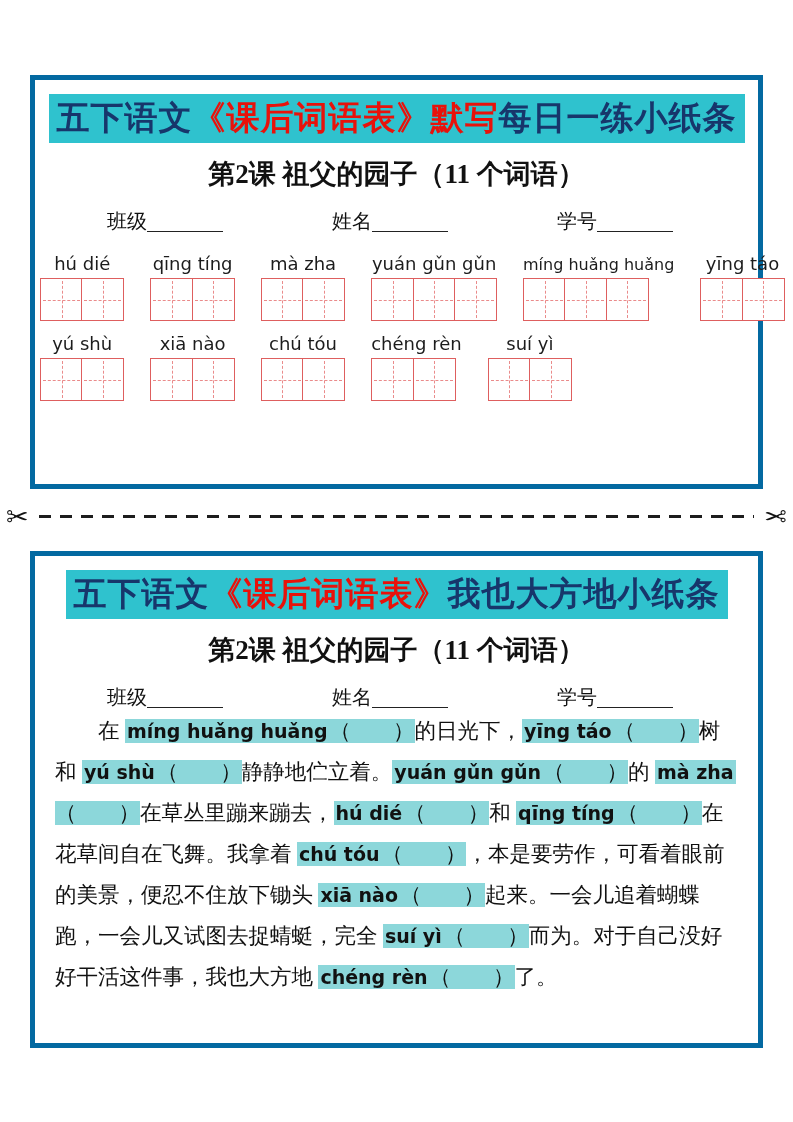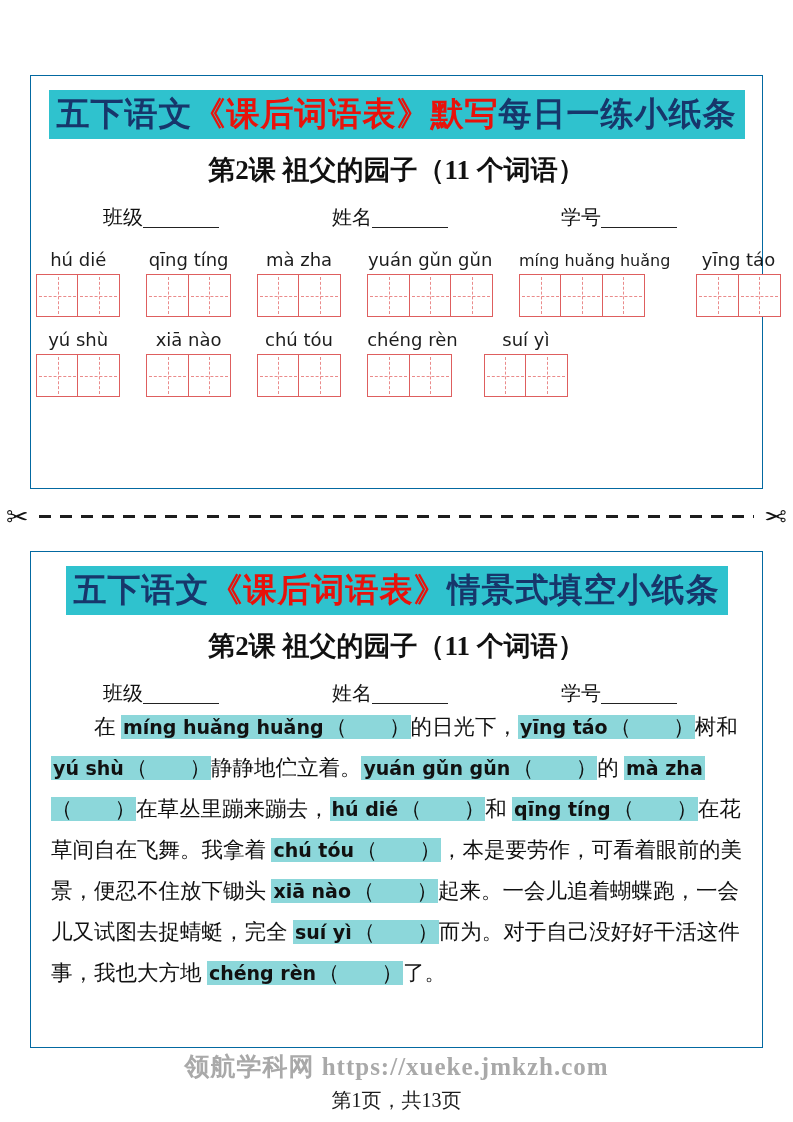--- a/index.html
+++ b/index.html
@@ -1,20 +1,20 @@
 <!DOCTYPE html>
 <html><head>
 <meta charset="utf-8">
 <style>
   * { margin:0; padding:0; box-sizing:border-box; }
   html,body { width:793px; height:1122px; background:#ffffff; }
   body { font-family:"Liberation Serif", serif; position:relative; color:#111; }
   .page { position:absolute; inset:0; }
 
-  .slip { position:absolute; left:30px; width:733px; border:1px solid #0369a1; background:#fff; }
+  .slip { position:absolute; left:30px; width:733px; border:5px solid #0369a1; background:#fff; }
   .slip.dictation { top:75px; height:414px; }
   .slip.cloze { top:551px; height:497px; }
 
   .title-wrap { text-align:center; margin-top:14px; }
   .title { display:inline-block; background:#2fc2ce; padding:2px 8px; font-size:33px; font-weight:bold; letter-spacing:1px; white-space:nowrap; }
   .title .navy { color:#17366b; }
   .title .red  { color:#e8120b; }
 
   .lesson { text-align:center; font-size:27px; font-weight:bold; margin-top:13px; }
 
@@ -149,29 +149,25 @@
   </section>
 
   <div class="cutline">
     <span class="scissor left">✂</span>
     <span class="dashes"></span>
     <span class="scissor right">✂</span>
   </div>
 
   <section class="slip cloze">
     <div class="title-wrap">
-      <span class="title" id="title2"><span class="navy">五下语文</span><span class="red">《课后词语表》</span><span class="navy">情景式填空</span><span class="navy">小纸条</span></span>
+      <span class="title" id="title2"><span class="navy">五下语文</span><span class="red">《课后词语表》</span><span class="navy">我也大方地</span><span class="navy">小纸条</span></span>
     </div>
     <div class="lesson">第2课 祖父的园子（11 个词语）</div>
     <div class="fields" id="fields2">
         <span class="field"><span class="field-label">班级</span><span class="blankline"></span></span>
         <span class="field"><span class="field-label">姓名</span><span class="blankline"></span></span>
         <span class="field"><span class="field-label">学号</span><span class="blankline"></span></span>
       </div>
     <p class="passage" id="passage"><span class="ptext">在 </span><span class="pinyin-seg">míng huǎng huǎng</span><span class="blank-seg"><span class="paren">（</span><span class="blank-inner"></span><span class="paren">）</span></span><span class="ptext">的日光下，</span><span class="pinyin-seg">yīng táo</span><span class="blank-seg"><span class="paren">（</span><span class="blank-inner"></span><span class="paren">）</span></span><span class="ptext">树和 </span><span class="pinyin-seg">yú  shù</span><span class="blank-seg"><span class="paren">（</span><span class="blank-inner"></span><span class="paren">）</span></span><span class="ptext">静静地伫立着。</span><span class="pinyin-seg">yuán gǔn gǔn</span><span class="blank-seg"><span class="paren">（</span><span class="blank-inner"></span><span class="paren">）</span></span><span class="ptext">的 </span><span class="pinyin-seg">mà zha</span><span class="blank-seg"><span class="paren">（</span><span class="blank-inner"></span><span class="paren">）</span></span><span class="ptext">在草丛里蹦来蹦去，</span><span class="pinyin-seg">hú  dié</span><span class="blank-seg"><span class="paren">（</span><span class="blank-inner"></span><span class="paren">）</span></span><span class="ptext">和 </span><span class="pinyin-seg">qīng tíng</span><span class="blank-seg"><span class="paren">（</span><span class="blank-inner"></span><span class="paren">）</span></span><span class="ptext">在花草间自在飞舞。我拿着 </span><span class="pinyin-seg">chú tóu</span><span class="blank-seg"><span class="paren">（</span><span class="blank-inner"></span><span class="paren">）</span></span><span class="ptext">，本是要劳作，可看着眼前的美景，便忍不住放下锄头 </span><span class="pinyin-seg">xiā nào</span><span class="blank-seg"><span class="paren">（</span><span class="blank-inner"></span><span class="paren">）</span></span><span class="ptext">起来。一会儿追着蝴蝶跑，一会儿又试图去捉蜻蜓，完全 </span><span class="pinyin-seg">suí yì</span><span class="blank-seg"><span class="paren">（</span><span class="blank-inner"></span><span class="paren">）</span></span><span class="ptext">而为。对于自己没好好干活这件事，我也大方地 </span><span class="pinyin-seg">chéng rèn</span><span class="blank-seg"><span class="paren">（</span><span class="blank-inner"></span><span class="paren">）</span></span><span class="ptext">了。</span></p>
   </section>
 
-  <div class="footer">
-    <div class="watermark">领航学科网 https://xueke.jmkzh.com</div>
-    <div class="pageinfo">第1页，共13页</div>
-  </div>
 
 </div>
 
 </body></html>

